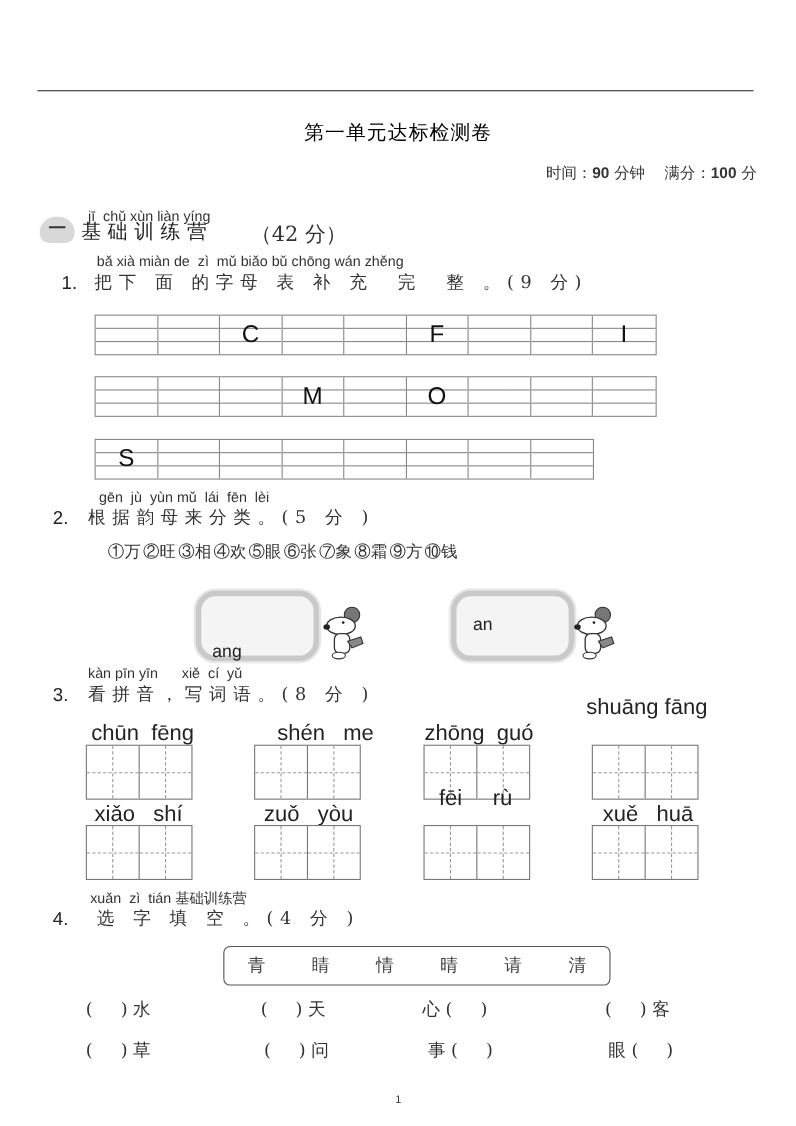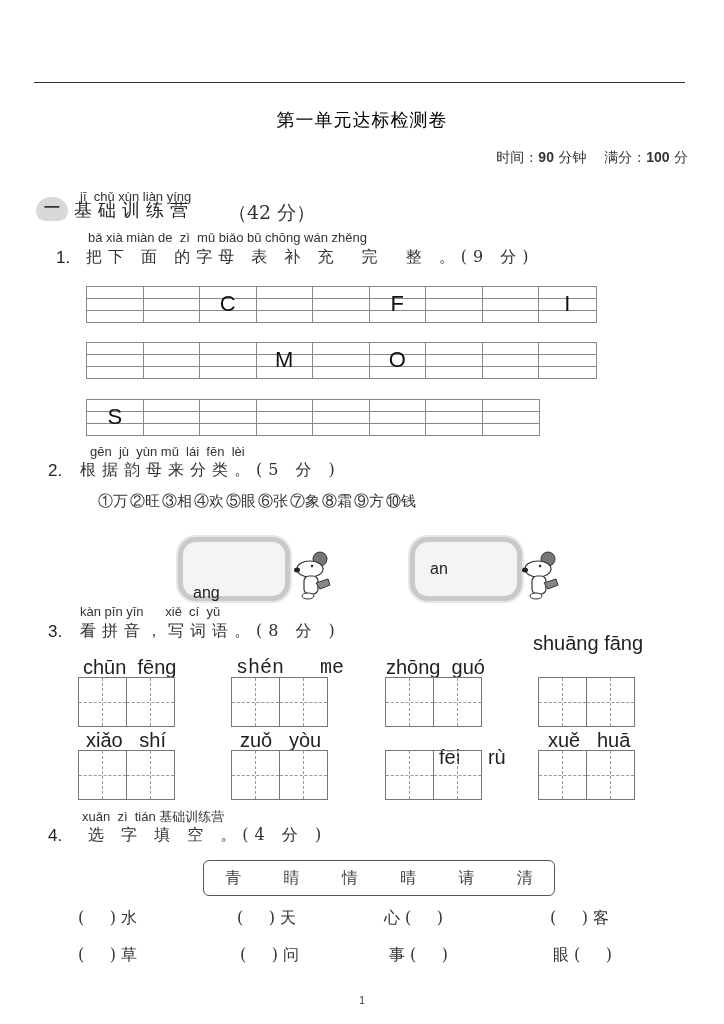--- a/index.html
+++ b/index.html
@@ -182,21 +182,21 @@
 
 <div class="abs pinyin" style="left:80px;top:604px;">kàn pīn yīn      xiě  cí  yǔ</div>
 <div class="abs q-num" style="left:48px;top:622px;">3.</div>
 <div class="abs q-text" style="left:80px;top:621px;">看拼音，写词语。(8 分 )</div>
 
 <div class="abs word-pinyin" style="left:83px;top:656px;">chūn  fēng</div>
 <div class="abs tian-box" style="left:78px;top:677px;">
     <div class="tian-cell"></div>
     <div class="tian-cell"></div>
   </div>
-<div class="abs word-pinyin" style="left:236px;top:656px;font-family:Liberation Mono, monospace;">shén   me</div>
+<div class="abs word-pinyin" style="left:252px;top:656px;">shén   me</div>
 <div class="abs tian-box" style="left:231px;top:677px;">
     <div class="tian-cell"></div>
     <div class="tian-cell"></div>
   </div>
 <div class="abs word-pinyin" style="left:386px;top:656px;">zhōng  guó</div>
 <div class="abs tian-box" style="left:385px;top:677px;">
     <div class="tian-cell"></div>
     <div class="tian-cell"></div>
   </div>
 <div class="abs word-pinyin" style="left:533px;top:632px;">shuāng fāng</div>
@@ -208,21 +208,21 @@
 <div class="abs word-pinyin" style="left:86px;top:729px;">xiǎo   shí</div>
 <div class="abs tian-box" style="left:78px;top:750px;">
     <div class="tian-cell"></div>
     <div class="tian-cell"></div>
   </div>
 <div class="abs word-pinyin" style="left:240px;top:729px;">zuǒ   yòu</div>
 <div class="abs tian-box" style="left:231px;top:750px;">
     <div class="tian-cell"></div>
     <div class="tian-cell"></div>
   </div>
-<div class="abs word-pinyin" style="left:399px;top:746px;margin-left:40px;">fēi     rù</div>
+<div class="abs word-pinyin" style="left:399px;top:715px;">fēi     rù</div>
 <div class="abs tian-box" style="left:385px;top:750px;">
     <div class="tian-cell"></div>
     <div class="tian-cell"></div>
   </div>
 <div class="abs word-pinyin" style="left:548px;top:729px;text-align:right;">xuě   huā</div>
 <div class="abs tian-box" style="left:538px;top:750px;">
     <div class="tian-cell"></div>
     <div class="tian-cell"></div>
   </div>
 

